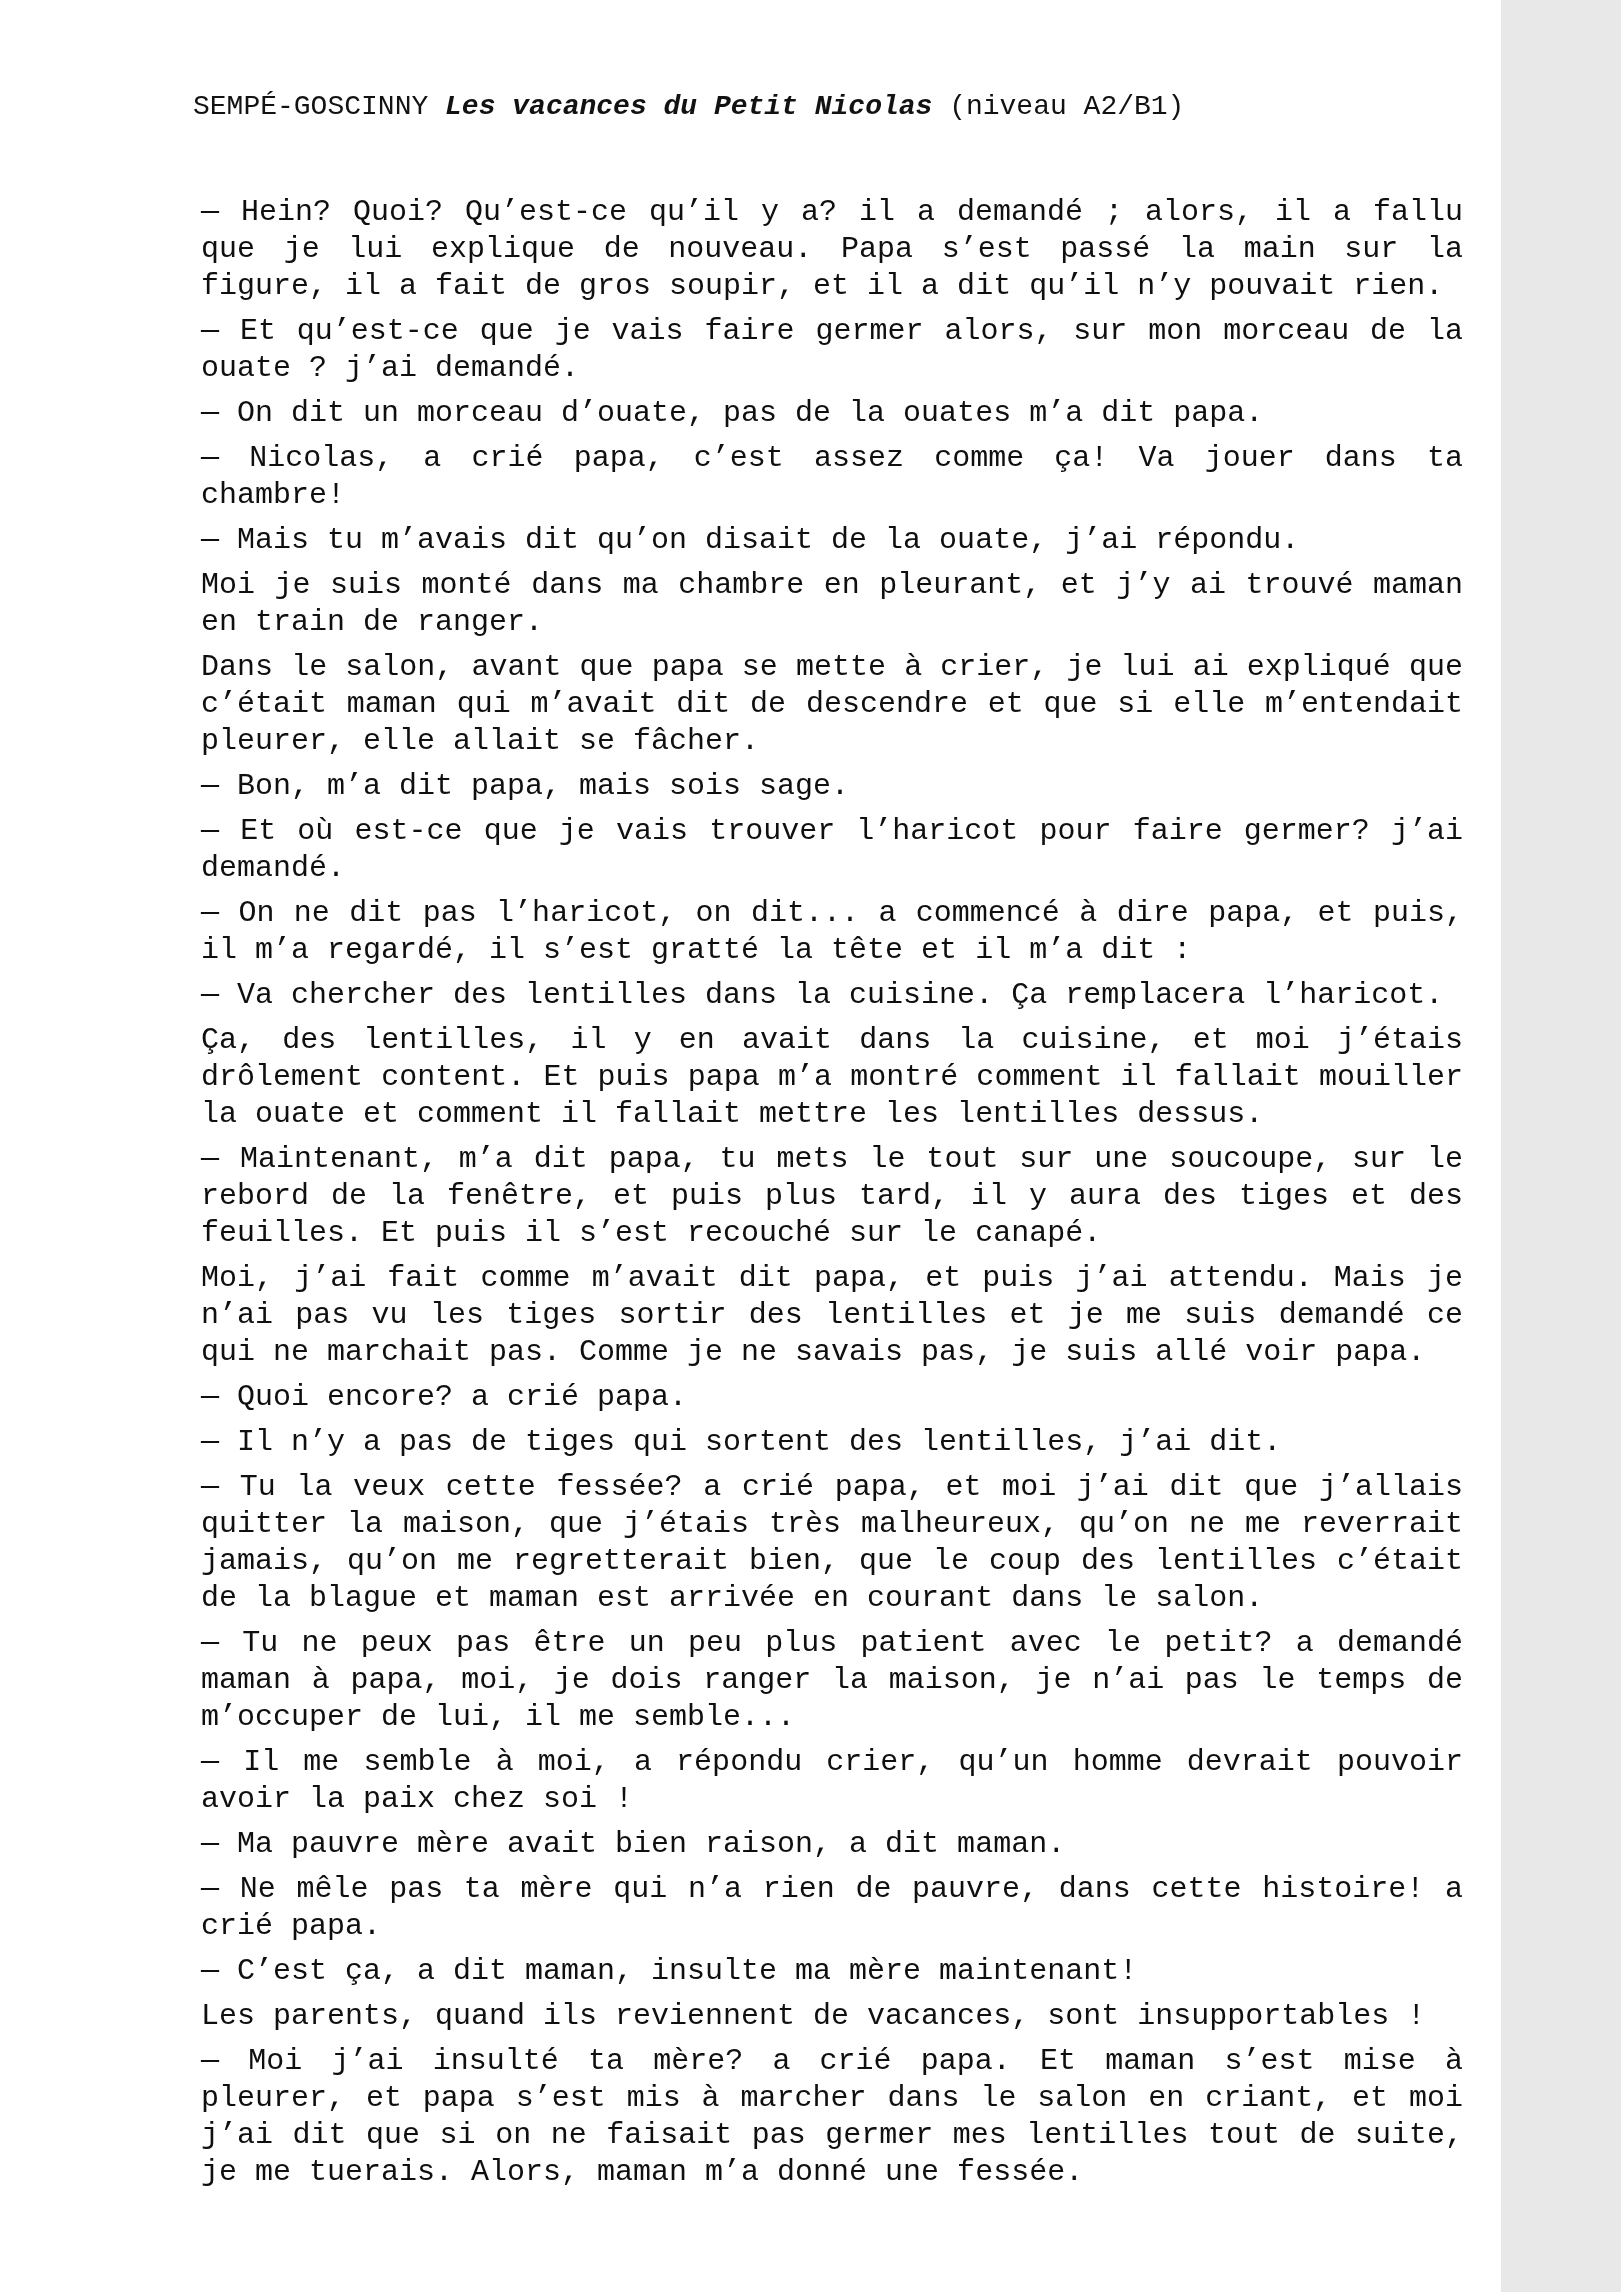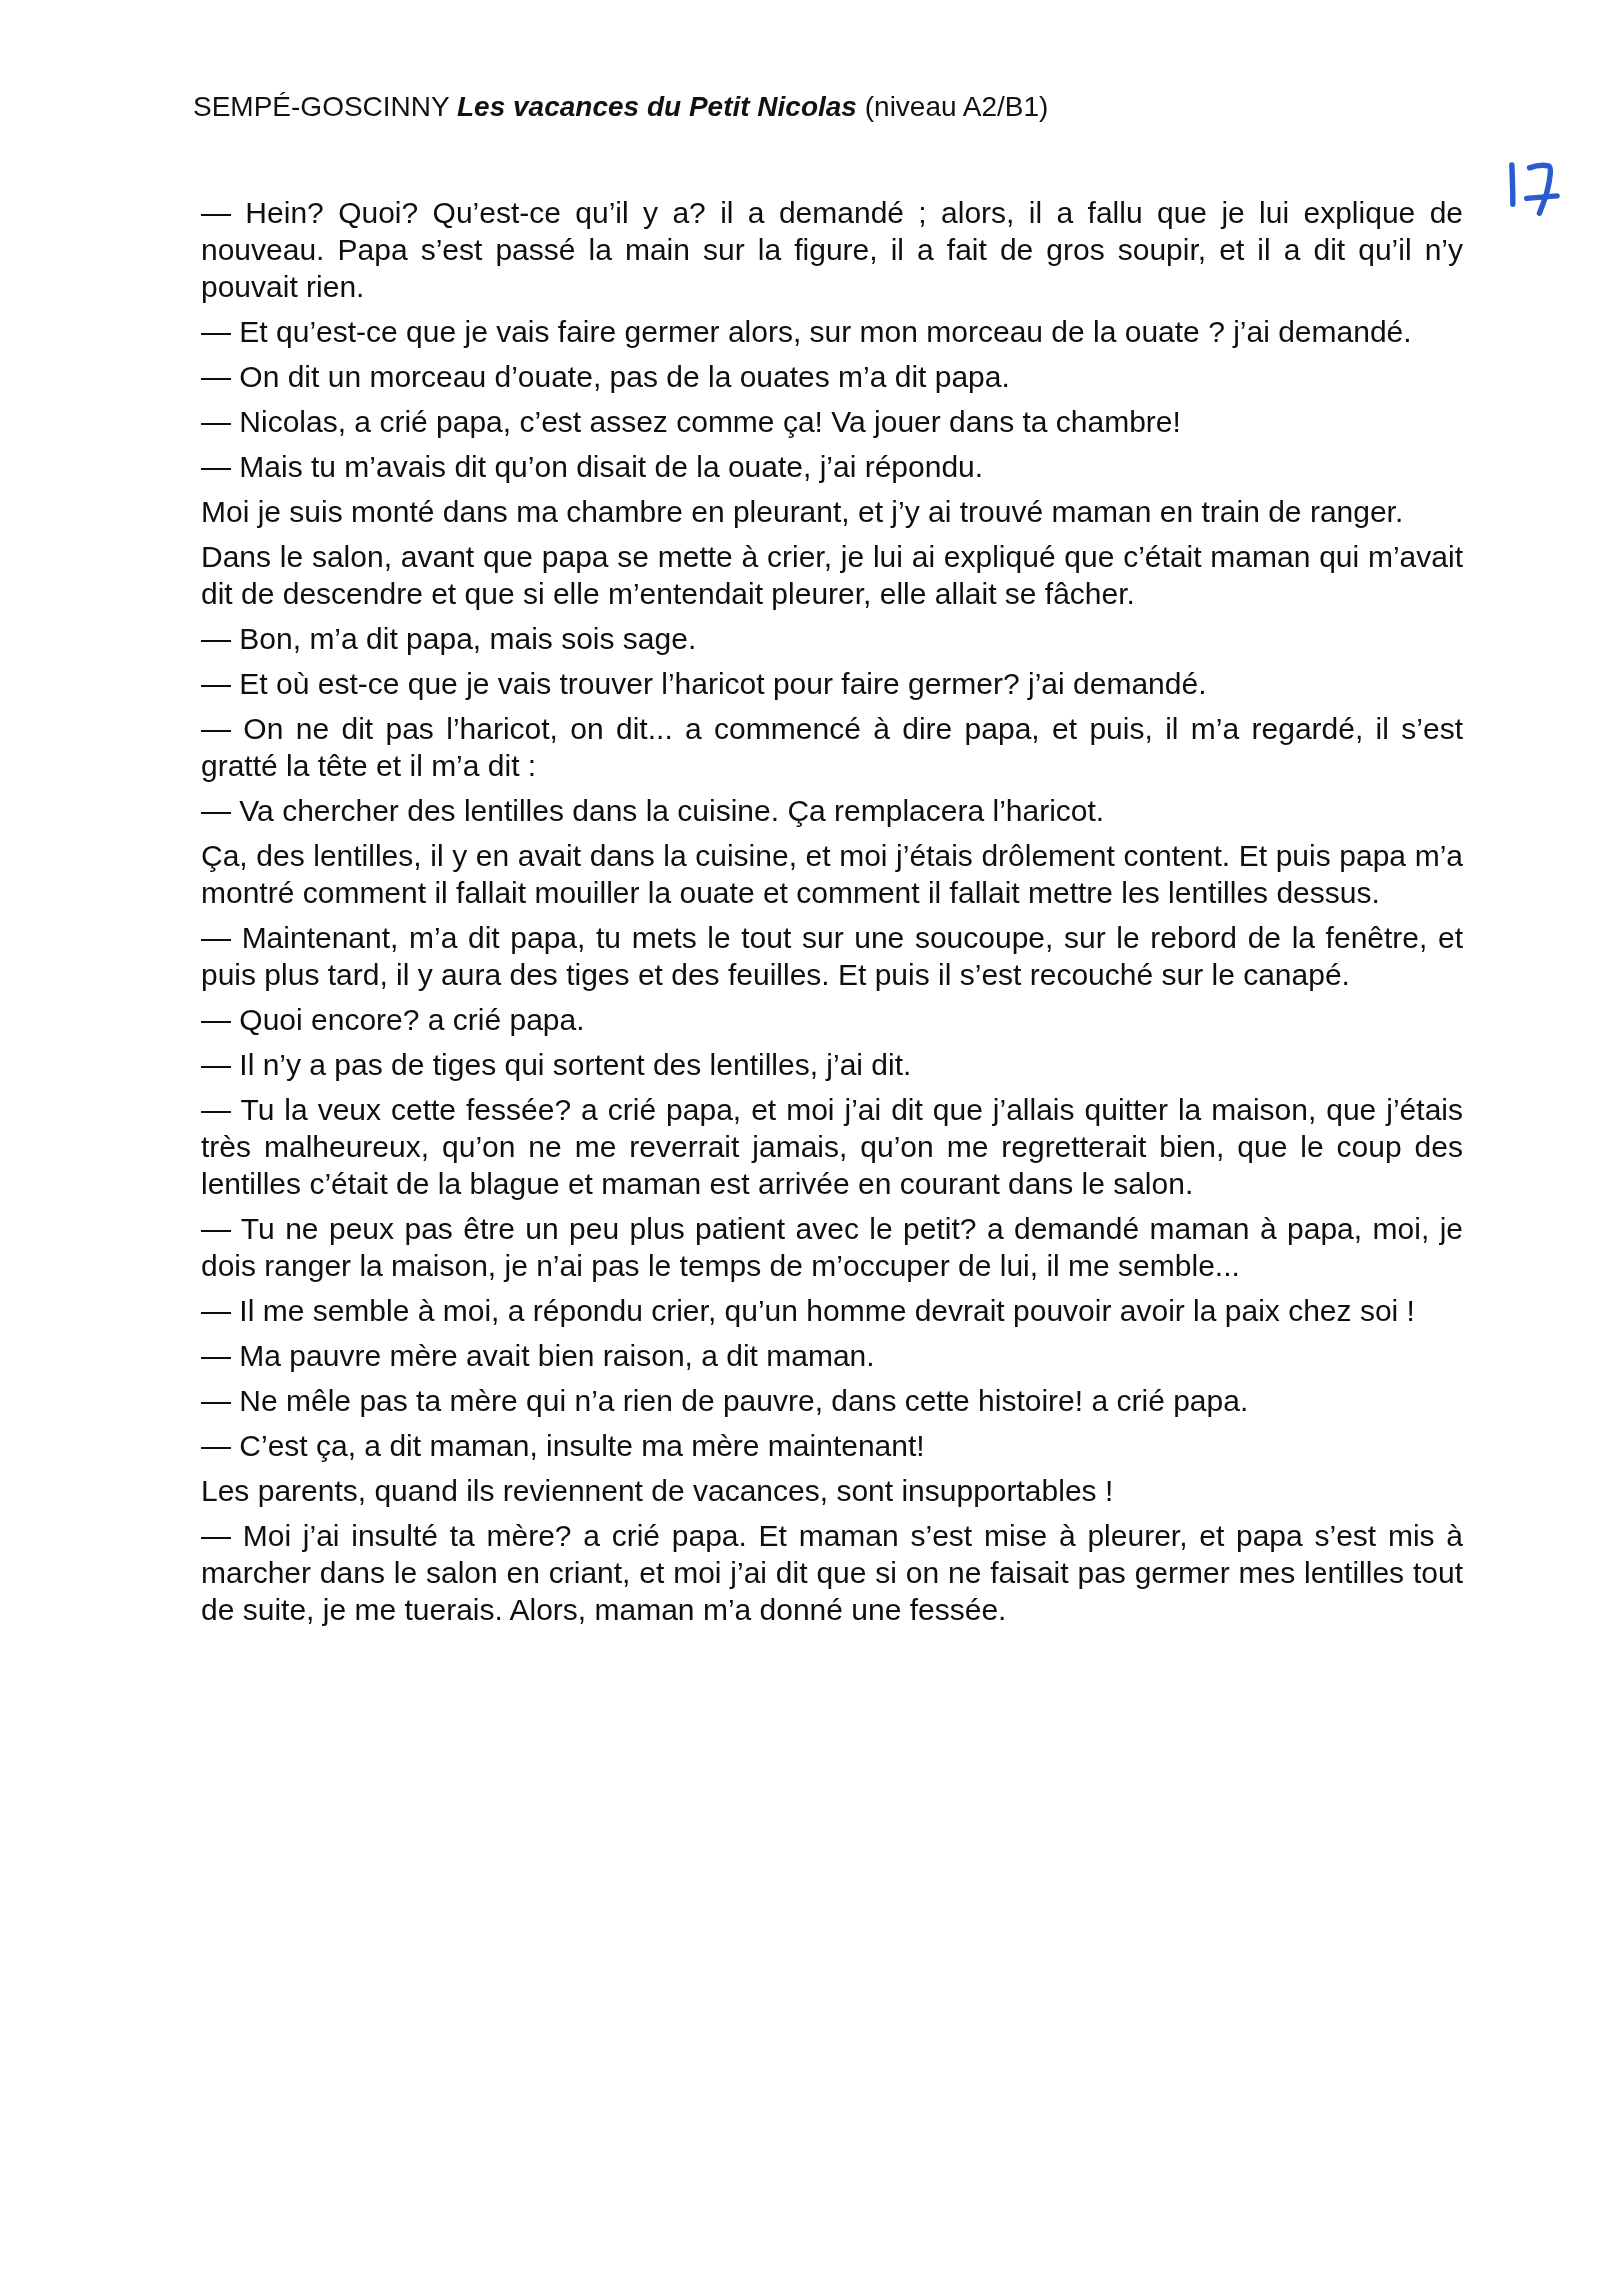--- a/index.html
+++ b/index.html
@@ -1,21 +1,21 @@
 <!DOCTYPE html>
 <html><head>
 <meta charset="utf-8">
 <style>
   html, body { margin: 0; padding: 0; background: #e8e8e8; }
   .page {
     position: relative;
-    width: 1621px;
+    width: 1501px;
     height: 2293px;
     background: #ffffff;
-    font-family: Liberation Sans, sans-serif;
+    font-family: Liberation Mono, monospace;
     color: #101010;
     overflow: hidden;
   }
   .header {
     position: absolute;
     left: 193px;
     top: 90px;
     font-size: 28px;
     line-height: 33px;
     white-space: nowrap;
@@ -85,20 +85,21 @@
       <p class="para">— Nicolas, a crié papa, c’est assez comme ça! Va jouer dans ta chambre!</p>
       <p class="para">— Mais tu m’avais dit qu’on disait de la ouate, j’ai répondu.</p>
       <p class="para">Moi je suis monté dans ma chambre en pleurant, et j’y ai trouvé maman en train de ranger.</p>
       <p class="para">Dans le salon, avant que papa se mette à crier, je lui ai expliqué que c’était maman qui m’avait dit de descendre et que si elle m’entendait pleurer, elle allait se fâcher.</p>
       <p class="para">— Bon, m’a dit papa, mais sois sage.</p>
       <p class="para">— Et où est-ce que je vais trouver l’haricot pour faire germer? j’ai demandé.</p>
       <p class="para">— On ne dit pas l’haricot, on dit... a commencé à dire papa, et puis, il m’a regardé, il s’est gratté la tête et il m’a dit :</p>
       <p class="para">— Va chercher des lentilles dans la cuisine. Ça remplacera l’haricot.</p>
       <p class="para">Ça, des lentilles, il y en avait dans la cuisine, et moi j’étais drôlement content. Et puis papa m’a montré comment il fallait mouiller la ouate et comment il fallait mettre les lentilles dessus.</p>
       <p class="para">— Maintenant, m’a dit papa, tu mets le tout sur une soucoupe, sur le rebord de la fenêtre, et puis plus tard, il y aura des tiges et des feuilles. Et puis il s’est recouché sur le canapé.</p>
+      <p class="para">Moi, j’ai fait comme m’avait dit papa, et puis j’ai attendu. Mais je n’ai pas vu les tiges sortir des lentilles et je me suis demandé ce qui ne marchait pas. Comme je ne savais pas, je suis allé voir papa.</p>
       <p class="para">— Quoi encore? a crié papa.</p>
       <p class="para">— Il n’y a pas de tiges qui sortent des lentilles, j’ai dit.</p>
       <p class="para">— Tu la veux cette fessée? a crié papa, et moi j’ai dit que j’allais quitter la maison, que j’étais très malheureux, qu’on ne me reverrait jamais, qu’on me regretterait bien, que le coup des lentilles c’était de la blague et maman est arrivée en courant dans le salon.</p>
       <p class="para">— Tu ne peux pas être un peu plus patient avec le petit? a demandé maman à papa, moi, je dois ranger la maison, je n’ai pas le temps de m’occuper de lui, il me semble...</p>
       <p class="para">— Il me semble à moi, a répondu crier, qu’un homme devrait pouvoir avoir la paix chez soi !</p>
       <p class="para">— Ma pauvre mère avait bien raison, a dit maman.</p>
       <p class="para">— Ne mêle pas ta mère qui n’a rien de pauvre, dans cette histoire! a crié papa.</p>
       <p class="para">— C’est ça, a dit maman, insulte ma mère maintenant!</p>
       <p class="para">Les parents, quand ils reviennent de vacances, sont insupportables !</p>
       <p class="para">— Moi j’ai insulté ta mère? a crié papa. Et maman s’est mise à pleurer, et papa s’est mis à marcher dans le salon en criant, et moi j’ai dit que si on ne faisait pas germer mes lentilles tout de suite, je me tuerais. Alors, maman m’a donné une fessée.</p>

